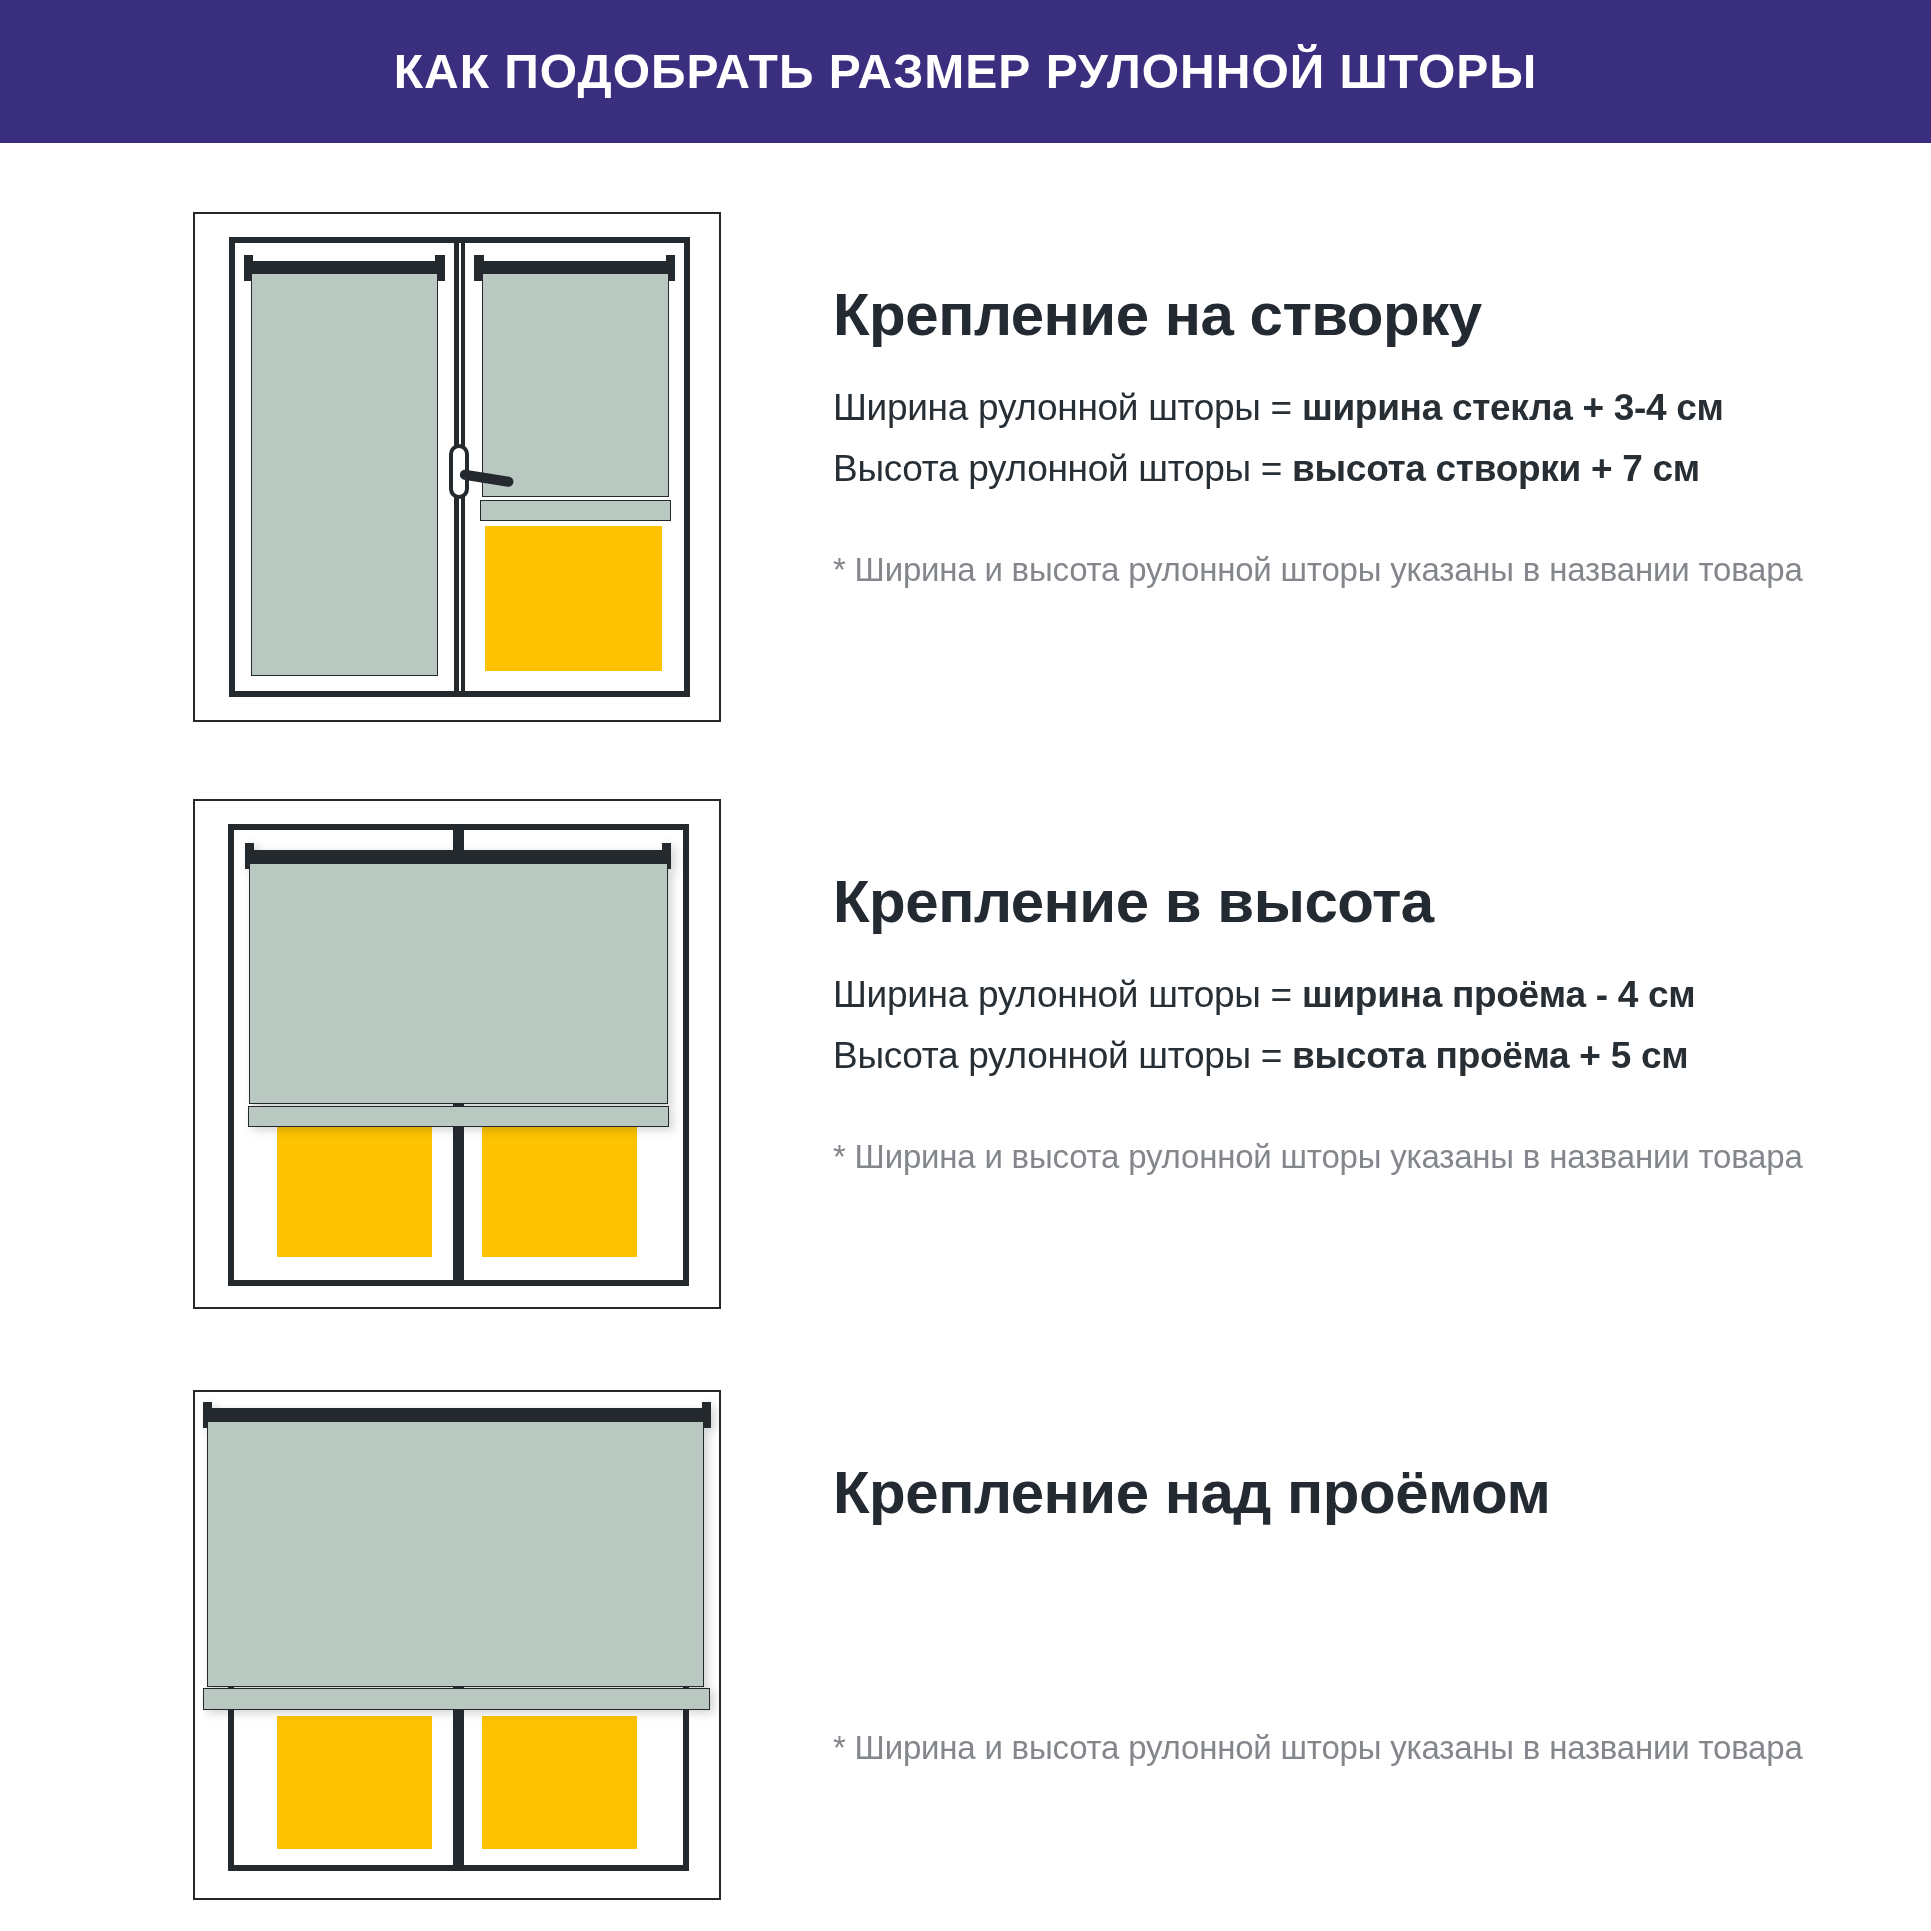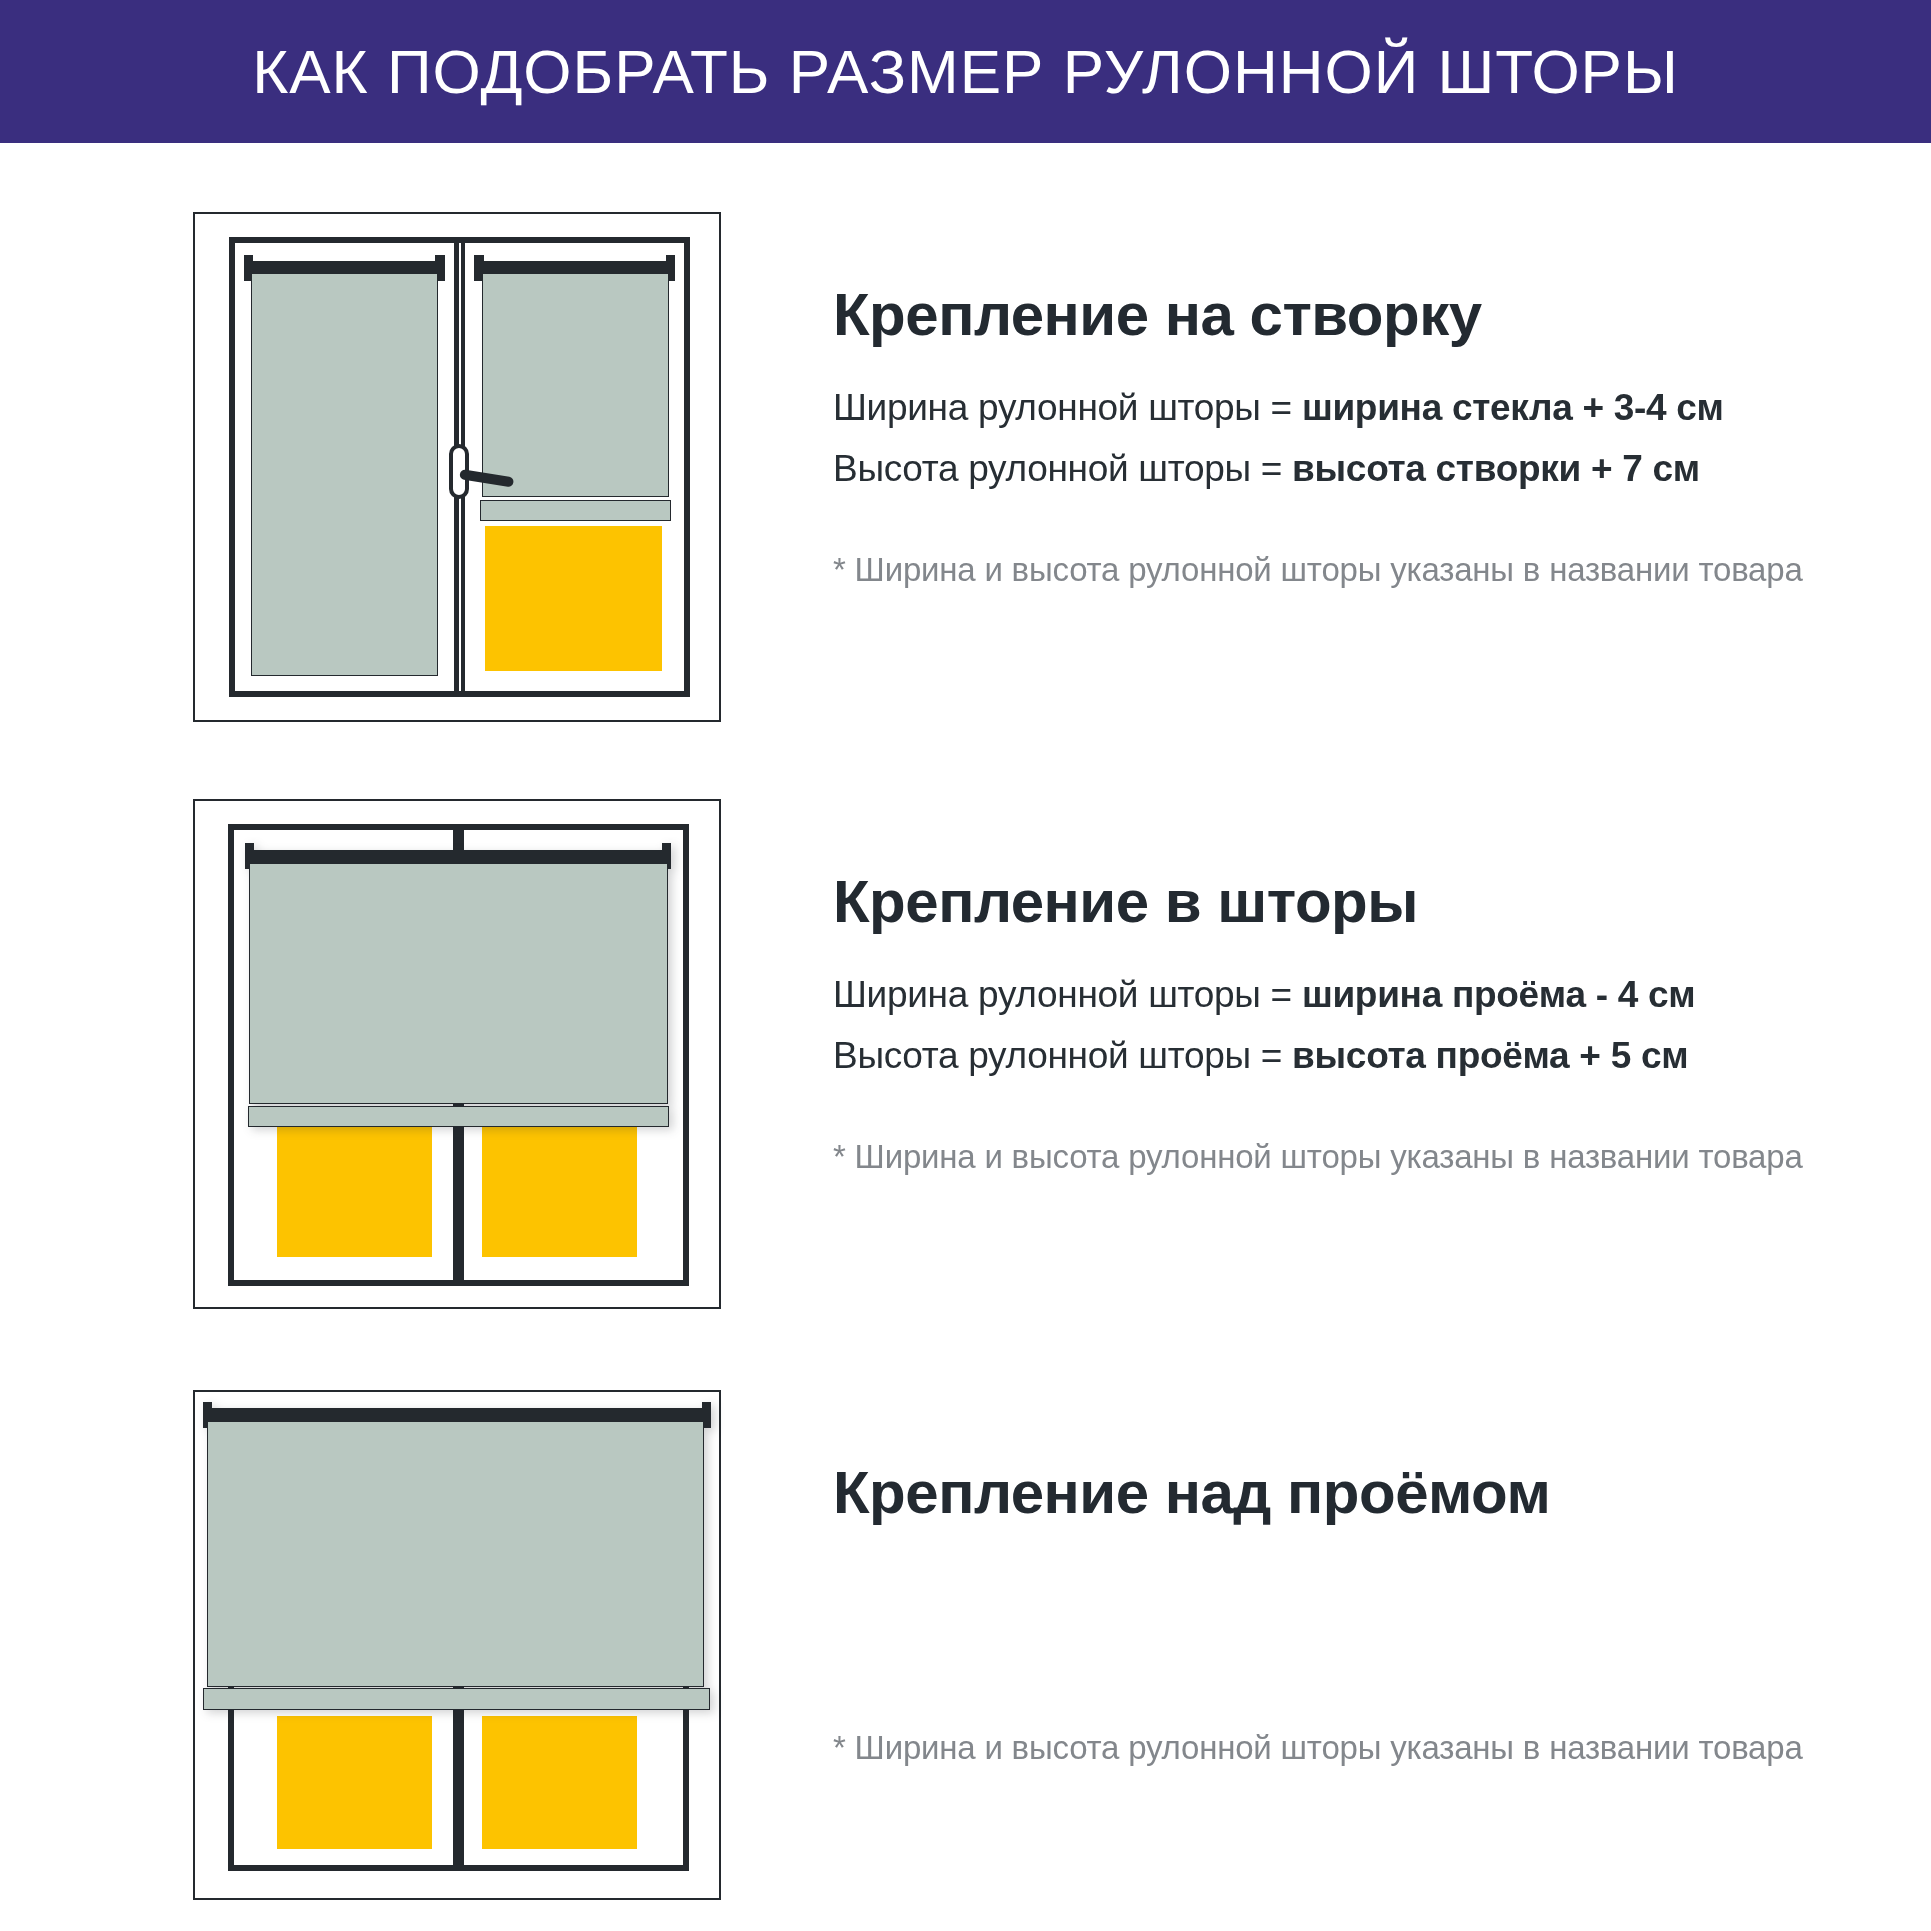--- a/index.html
+++ b/index.html
@@ -7,21 +7,21 @@
     --outline:#24292e; --blind-fabric:#b9c8c1; --glass-sun:#fdc300;
     --text:#272e34; --note:#83878c;
   }
   *{margin:0;padding:0;box-sizing:border-box;}
   body{background:#fff;font-family:"Liberation Sans",sans-serif;}
   .page{position:relative;width:1931px;height:1931px;background:#fff;overflow:hidden;}
 
   
   .header{position:absolute;left:0;top:0;width:100%;height:143px;background:var(--header-bg);
           display:flex;align-items:center;justify-content:center;}
-  .header h1{color:var(--header-fg);font-size:62px;font-weight:400;letter-spacing:1px;text-transform:uppercase;}
+  .header h1{color:var(--header-fg);font-size:48px;font-weight:700;letter-spacing:1px;text-transform:uppercase;}
 
   
   .section{position:absolute;left:0;width:100%;height:521px;}
   .s1{top:212px}.s2{top:799px}.s3{top:1390px}
   .textcol{position:absolute;left:833px;top:0;width:1043px;height:521px;}
   .h2{position:absolute;top:68px;font-size:60px;font-weight:700;color:#232a31;letter-spacing:-0.5px;}
   .bodyline{position:absolute;font-size:37px;color:var(--text);letter-spacing:-0.3px;white-space:nowrap;}
   .l1{top:175px}.l2{top:236px}
   .bodyline b{font-weight:700;}
   .note{position:absolute;top:339px;font-size:33px;color:var(--note);letter-spacing:-0.2px;white-space:nowrap;}
@@ -132,21 +132,21 @@
               <i class="bbr bl"></i>
               <i class="bbr br"></i>
             </div>
             <div class="fab"></div>
             <div class="hem"></div>
           </div>
         </div>
       </div>
     </div>
     <div class="textcol">
-      <div class="h2">Крепление в шторы</div>
+      <div class="h2">Крепление в высота</div>
       <div class="bodyline l1"><span>Ширина рулонной шторы = </span><b>ширина проёма  - 4 см</b></div>
       <div class="bodyline l2"><span>Высота рулонной шторы = </span><b>высота проёма + 5 см</b></div>
       <div class="note">* Ширина и высота рулонной шторы указаны в названии товара</div>
     </div>
   </div>
 
   <div class="section s3">
     <div class="diagram d3">
       <div class="wall">
         <div class="winframe">

